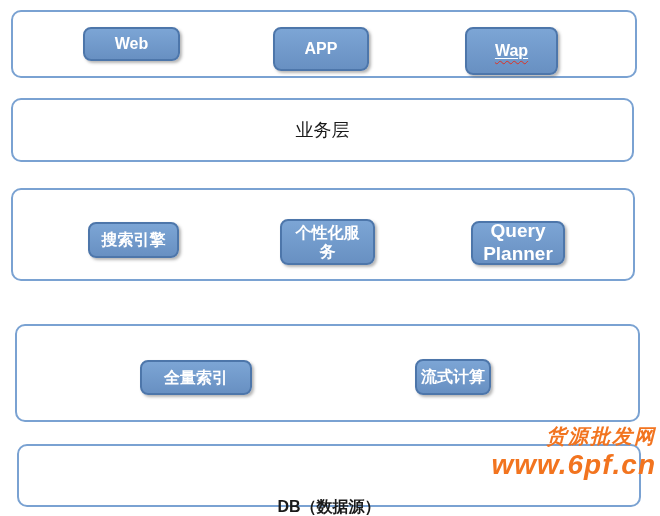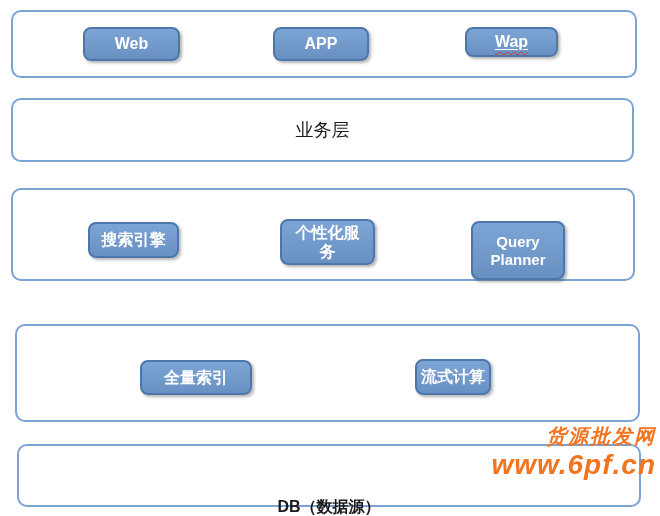--- a/index.html
+++ b/index.html
@@ -46,40 +46,40 @@
 </style>
 </head>
 <body>
 
 <div class="canvas">
 
   <div class="container" style="left:11px; top:10px; width:626px; height:68px;"></div>
   <div class="node" style="left:83px; top:27px; width:97px; height:34px;">
     <span>Web</span>
   </div>
-  <div class="node" style="left:273px; top:27px; width:96px; height:34px;">
+  <div class="node" style="left:273px; top:27px; width:96px; height:44px;">
     <span>APP</span>
   </div>
-  <div class="node" style="left:465px; top:27px; width:93px; height:30px;">
+  <div class="node" style="left:465px; top:27px; width:93px; height:48px;">
     <span class="misspelled"><span class="inner-underline">Wap</span></span>
   </div>
 
   <div class="container" style="left:11px; top:98px; width:623px; height:64px;"></div>
   <div class="layer-title title-business" style="left:11px; top:98px; width:623px; height:64px;">
     <span>业务层</span>
   </div>
 
   <div class="container" style="left:11px; top:188px; width:624px; height:93px;"></div>
   <div class="node" style="left:88px; top:222px; width:91px; height:36px;">
     <span>搜索引擎</span>
   </div>
   <div class="node" style="left:280px; top:219px; width:95px; height:46px;">
     <span class="wrap-narrow">个性化服务</span>
   </div>
-  <div class="node" style="left:471px; top:221px; width:94px; height:59px; font-size:15px;">
+  <div class="node" style="left:471px; top:221px; width:94px; height:44px; font-size:19px;">
     <span class="wrap-narrow">Query Planner</span>
   </div>
 
   <div class="container" style="left:15px; top:324px; width:625px; height:98px;"></div>
   <div class="node" style="left:140px; top:360px; width:112px; height:35px;">
     <span>全量索引</span>
   </div>
   <div class="node" style="left:415px; top:359px; width:76px; height:36px;">
     <span>流式计算</span>
   </div>

